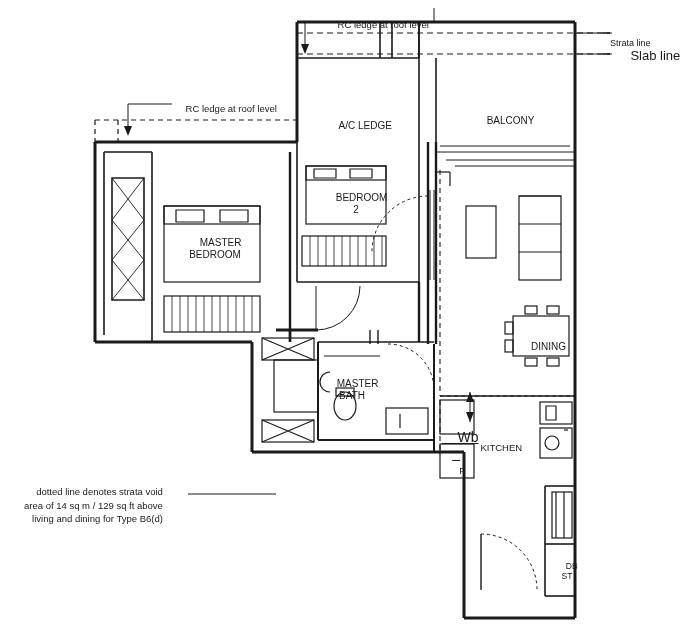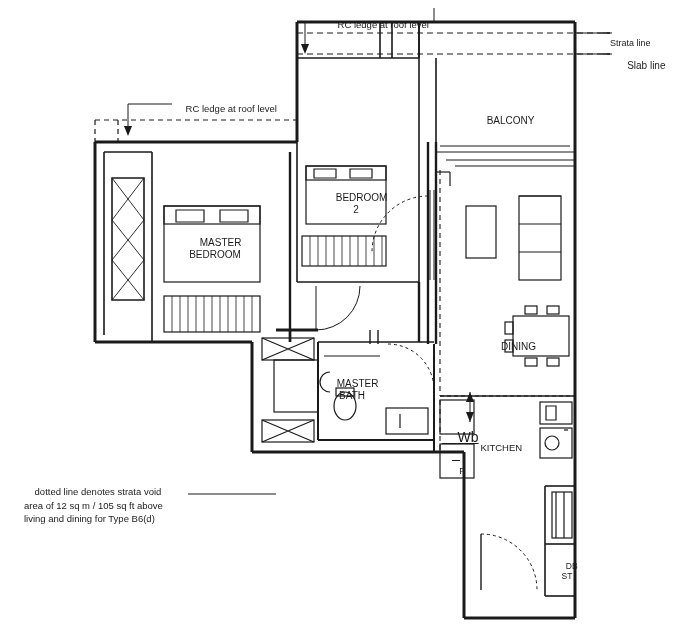--- a/index.html
+++ b/index.html
@@ -18,21 +18,21 @@
     overflow: hidden;
   }
   .lbl {
     position: absolute;
     font-family: "Liberation Sans", sans-serif;
     color: #1a1a1a;
     white-space: pre;
     line-height: 1.25;
   }
   .lbl.c { text-align: center; }
-  .lbl.l { text-align: left; }
+  .lbl.l { text-align: right; }
   svg.layer {
     position: absolute;
     left: 0;
     top: 0;
     width: 681px;
     height: 638px;
   }
 </style>
 </head>
 <body>
@@ -330,32 +330,35 @@
     <span style="white-space:pre-line;">BEDROOM
 2</span>
   </div>
 
   <div class="lbl c" style="left:312px; top:365px; width:80px; font-size:10px;">
     <span style="white-space:pre-line;">MASTER
 BATH</span>
   </div>
 
 
-  <div class="lbl c" style="left:483px; top:328px; width:60px; font-size:10px;">
+  <div class="lbl c" style="left:513px; top:328px; width:60px; font-size:10px;">
     <span>DINING</span>
   </div>
 
   <div class="lbl c" style="left:465px; top:102px; width:80px; font-size:10px;">
     <span>BALCONY</span>
   </div>
 
   <div class="lbl c" style="left:466px; top:430px; width:60px; font-size:9.5px;">
     <span>KITCHEN</span>
   </div>
 
+  <div class="lbl c" style="left:320px; top:107px; width:80px; font-size:10px;">
+    <span>A/C LEDGE</span>
+  </div>
 
   <div class="lbl c" style="left:442px; top:411px; width:28px; font-size:14px;text-decoration:underline;">
     <span>Wb</span>
   </div>
 
   <div class="lbl c" style="left:448px; top:455px; width:18px; font-size:9px;">
     <span>F</span>
   </div>
 
   <div class="lbl c" style="left:552px; top:552px; width:30px; font-size:8.5px; line-height:1.15;">
@@ -368,23 +371,23 @@
   </div>
 
   <div class="lbl l" style="left:175px; top:91px; font-size:9.5px;">
     <span>RC ledge at roof level</span>
   </div>
 
   <div class="lbl l" style="left:600px; top:27px; font-size:9px;">
     <span>Strata line</span>
   </div>
 
-  <div class="lbl l" style="left:616px; top:47px; font-size:10px;">
+  <div class="lbl l" style="left:616px; top:32px; font-size:13px;">
     <span>Slab line</span>
   </div>
 
   <div class="lbl l" style="left:24px; top:471px; font-size:9.5px; line-height:1.45;">
     <span style="white-space:pre-line;">dotted line denotes strata void
-area of 12 sq m / 105 sq ft above
+area of 14 sq m / 129 sq ft above
 living and dining for Type B6(d)</span>
   </div>
 
 </div>
 
 </body></html>

